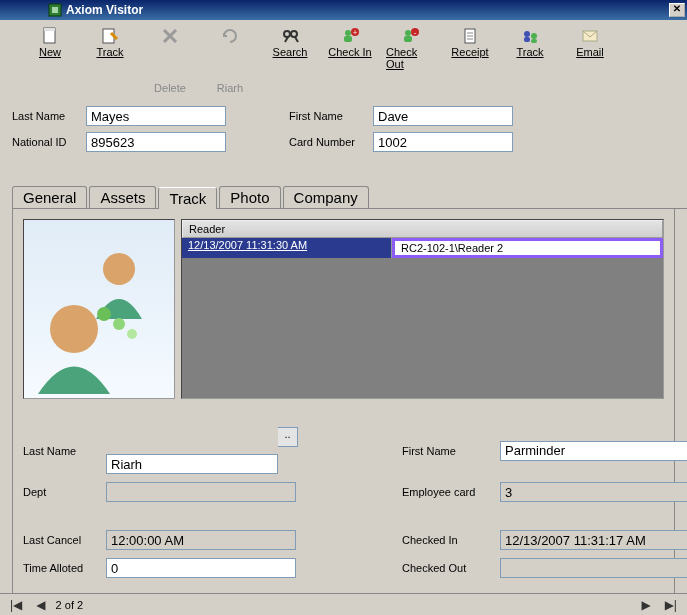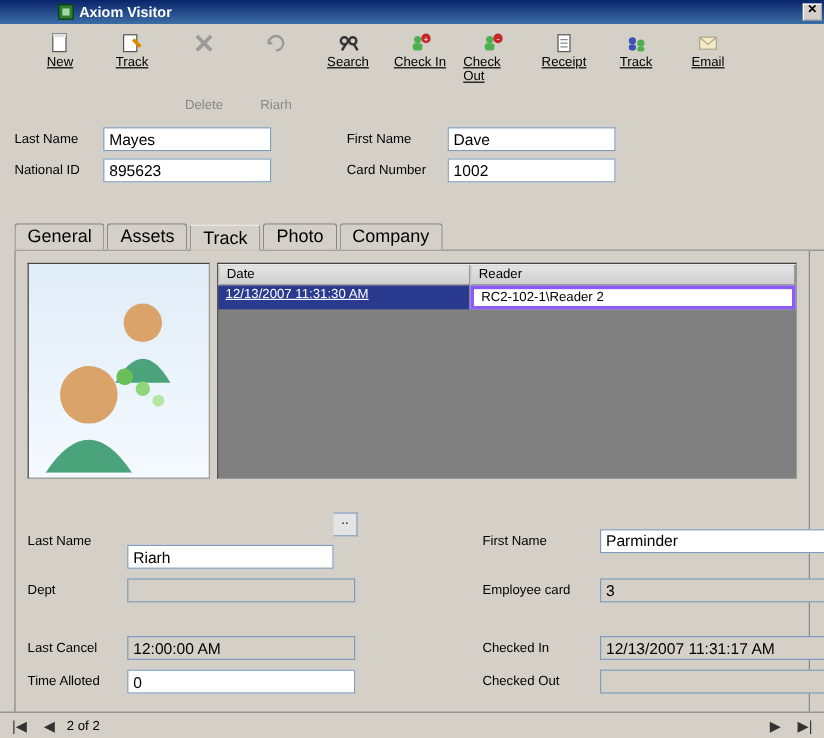--- a/index.html
+++ b/index.html
@@ -301,21 +301,20 @@
         <path d="M72 95 Q95 55 118 95 Z" fill="#4aa37a"></path>
         <circle cx="50" cy="105" r="24" fill="#d9a36a"></circle>
         <path d="M14 170 Q50 115 86 170 Z" fill="#4aa37a"></path>
         <circle cx="80" cy="90" r="7" fill="#6bbf59"></circle>
         <circle cx="95" cy="100" r="6" fill="#8fd67a"></circle>
         <circle cx="108" cy="110" r="5" fill="#b4e8a0"></circle>
       </svg>
     </div>
     <div class="grid-wrap">
       <div class="grid-head">
-        <div class="c1">Date</div>
         <div class="c2">Reader</div>
       </div>
       <div class="grid-row">
         <div class="c1">12/13/2007 11:31:30 AM</div>
         <div class="c2">RC2-102-1\Reader 2</div>
       </div>
       <div class="grid-body"></div>
     </div>
   </div>
 

